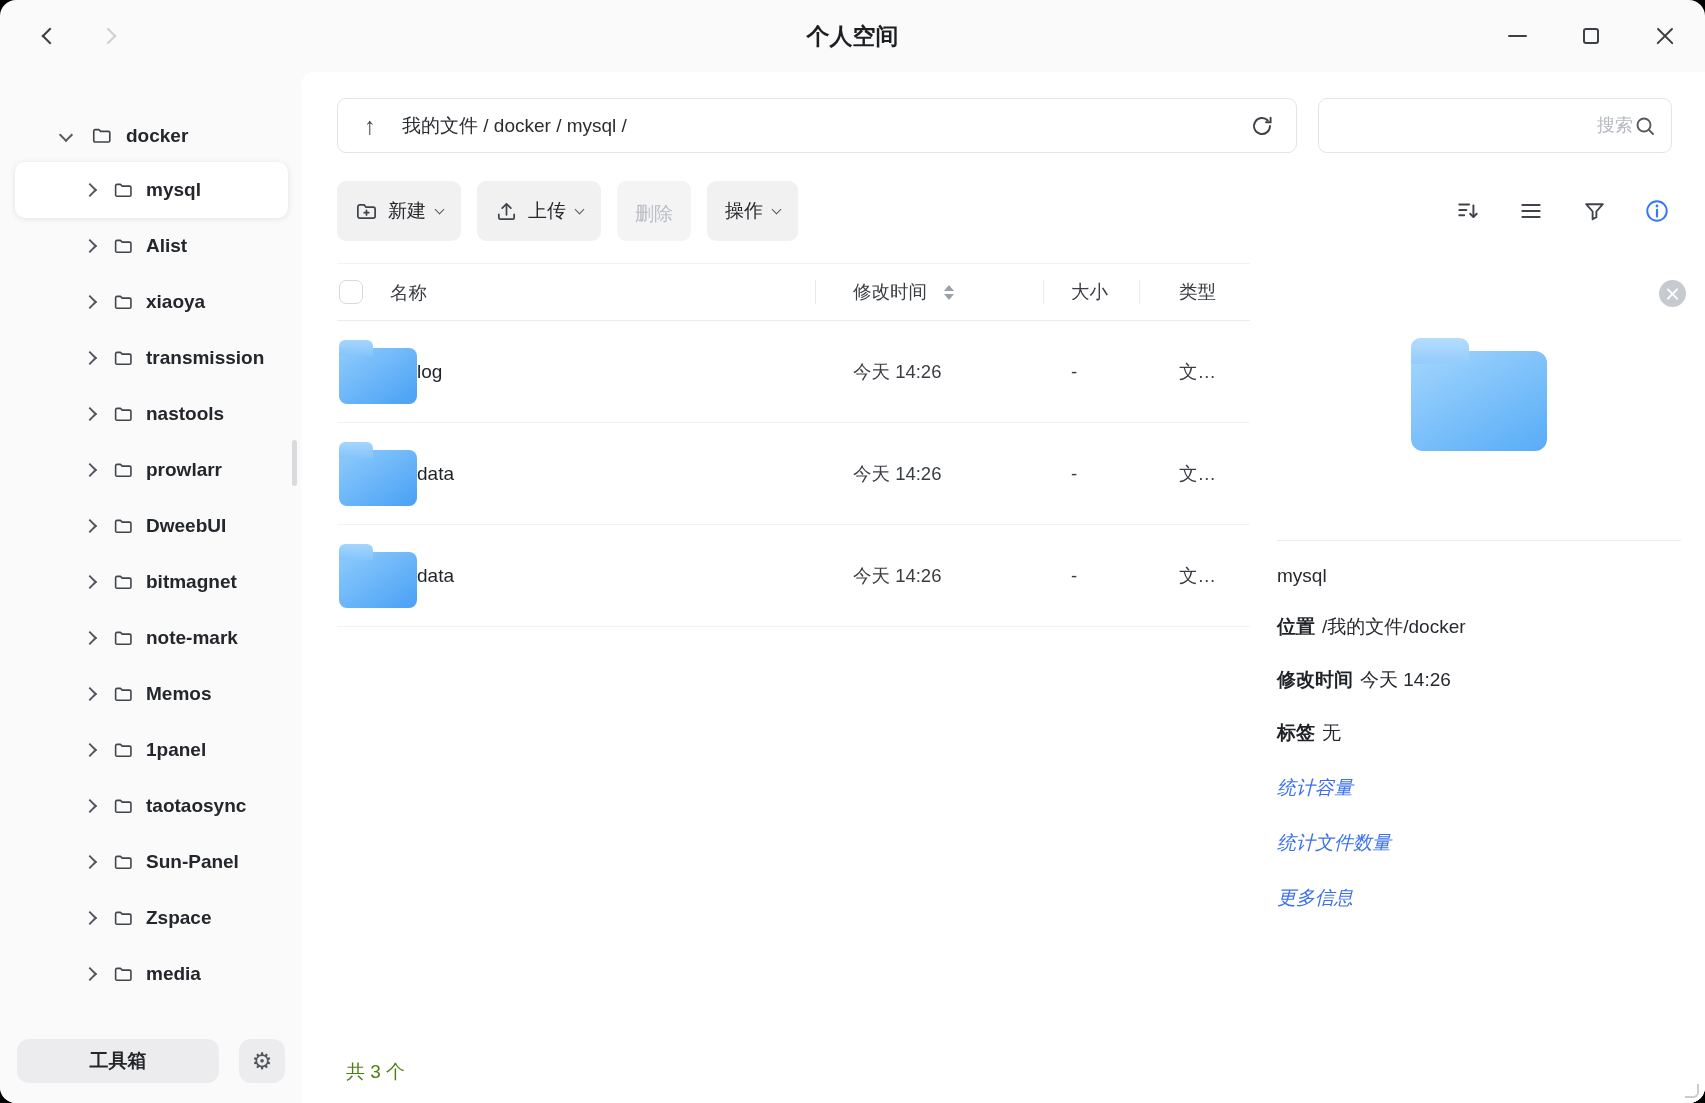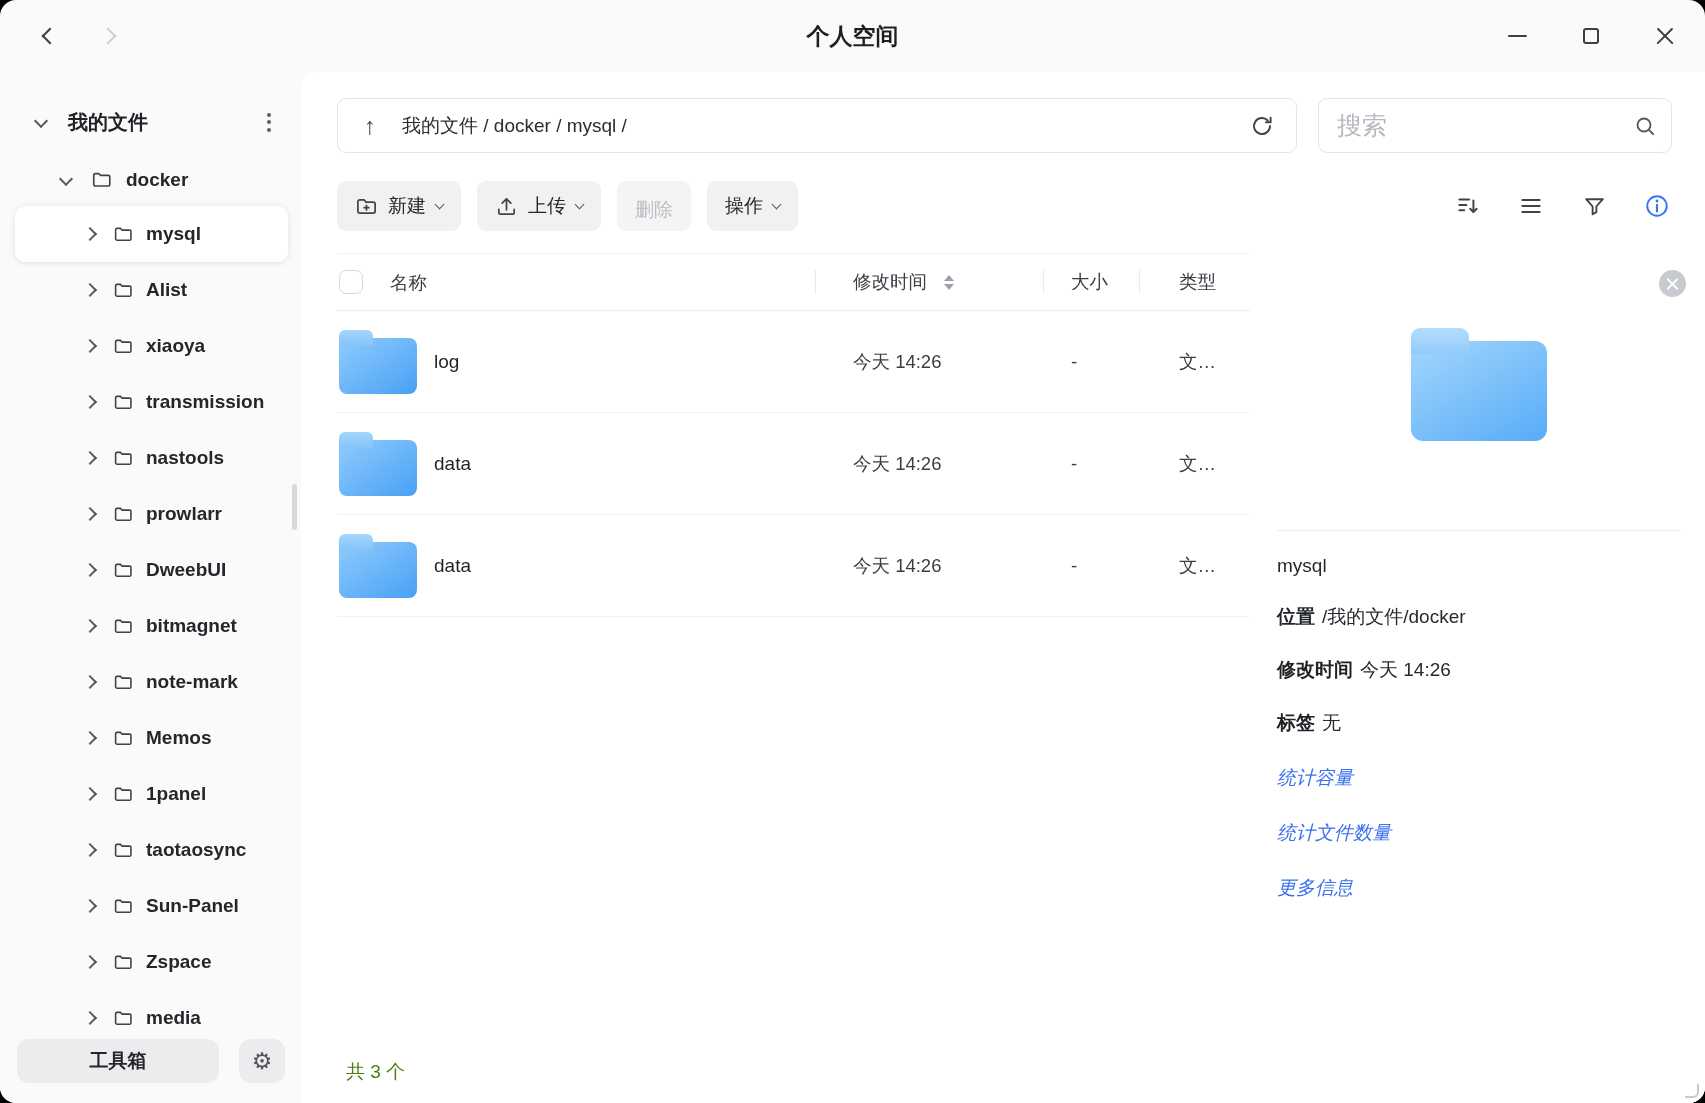--- a/index.html
+++ b/index.html
@@ -65,25 +65,25 @@
   .gear { font-size:23px; color:#53575d; line-height:1; }
 
   
   .main { flex:1; background:#fff; border-top-left-radius:14px; display:flex; flex-direction:column; min-width:0; position:relative; }
   .topbar { flex:0 0 auto; display:flex; align-items:center; gap:21px; padding:26px 33px 0 36px; }
   .pathbar { flex:1; height:55px; border:1px solid #e3e4e7; border-radius:9px; display:flex; align-items:center; padding:0 14px 0 12px; background:#fff; }
   .icon-btn { background:none; border:none; cursor:pointer; width:40px; height:40px; display:flex; align-items:center; justify-content:center; color:#3f434a; }
   .up-arrow { font-size:24px; color:#3f434a; font-weight:500; }
   .path-text { flex:1; margin-left:12px; font-size:19px; color:#2a2d31; white-space:nowrap; overflow:hidden; }
   .searchbox { width:354px; height:55px; border:1px solid #e3e4e7; border-radius:9px; display:flex; align-items:center; padding:0 14px 0 18px; background:#fff; }
-  .searchbox input { flex:1; border:none; outline:none; font-family:inherit; font-size:25px; color:#737373; background:transparent; min-width:0; }
+  .searchbox input { flex:1; border:none; outline:none; font-family:inherit; font-size:18px; color:#737373; background:transparent; min-width:0;text-align:right; }
   .searchbox input::placeholder { color:#b4b8bf; }
 
   .toolbar { flex:0 0 auto; display:flex; align-items:center; gap:16px; margin:28px 33px 0 36px; }
-  .tb-btn { height:50px; border:none; border-radius:9px; background:#f1f1f2; padding:8px 18px; display:flex; align-items:center; gap:10px; font-family:inherit; font-size:19px; color:#26282c; cursor:pointer; }
+  .tb-btn { height:60px; border:none; border-radius:9px; background:#f1f1f2; padding:14px 18px; display:flex; align-items:center; gap:10px; font-family:inherit; font-size:19px; color:#26282c; cursor:pointer; }
   .tb-btn .chev { border-color:#55595f; }
   .tb-btn.disabled { color:#b9bdc4; cursor:default; background:#f4f4f5;align-items:flex-end; }
   .tb-spacer { flex:1; }
   .tb-icons { display:flex; align-items:center; gap:33px; }
   .tb-icons button { background:none; border:none; cursor:pointer; width:30px; height:30px; display:flex; align-items:center; justify-content:center; }
 
   
   .content { flex:1; display:flex; min-height:0; margin-top:22px; }
   .file-table { width:949px; flex:0 0 949px; padding-left:36px; display:flex; flex-direction:column; }
   .thead { height:58px; display:flex; align-items:center; border-top:1px solid #f1f2f3; border-bottom:1px solid #ececee; padding-left:2px; position:relative; }
@@ -95,21 +95,21 @@
   .col.size { width:96px; flex:0 0 96px; padding-left:28px; }
   .col.type { width:111px; flex:0 0 111px; padding-left:40px; white-space:nowrap; overflow:hidden; }
   .thead .col { position:relative; height:26px; line-height:26px; }
   .thead .col::before { content:''; position:absolute; left:0; top:1px; width:1px; height:24px; background:#e9eaec; }
   .sorter { display:flex; flex-direction:column; gap:3px; margin-left:17px; cursor:pointer; }
   .tri { width:0; height:0; border-left:5.5px solid transparent; border-right:5.5px solid transparent; display:block; }
   .tri.up { border-bottom:6.5px solid #9ba1a9; }
   .tri.down { border-top:6.5px solid #9ba1a9; }
   .trow { height:102px; display:flex; align-items:center; border-bottom:1px solid #f1f2f3; padding-left:2px; cursor:pointer; }
   .trow .col.rname { flex:1; display:flex; align-items:center; font-size:19px; color:#1f2226; }
-  .trow .col.rname .nm { margin-left:17px; }
+  .trow .col.rname .nm { }
   .row-folder { width:78px; height:56px; border-radius:8px; position:relative; flex:0 0 78px; background:linear-gradient(145deg,#8fccfc 0%,#49a0f5 100%); margin-top:8px; }
   .row-folder::before { content:''; position:absolute; top:-8px; left:0; width:34px; height:16px; border-radius:6px 6px 0 0; background:linear-gradient(180deg,#a5d6fd,#84c4fb); }
 
   .details { flex:1; position:relative; padding:0 24px 0 27px; min-width:0; }
   .close-detail { position:absolute; top:17px; right:19px; width:27px; height:27px; border:none; border-radius:50%; background:#c7cacе; background:#c7cace; cursor:pointer; display:flex; align-items:center; justify-content:center; }
   .x-icon { position:relative; width:13px; height:13px; display:block; }
   .x-icon::before,.x-icon::after { content:''; position:absolute; left:-1px; top:5.5px; width:15px; height:2px; background:#fff; border-radius:1px; }
   .x-icon::before { transform:rotate(45deg); }
   .x-icon::after { transform:rotate(-45deg); }
   .big-folder { width:136px; height:100px; margin:88px auto 0; border-radius:12px; position:relative; background:linear-gradient(150deg,#a3d6fd 0%,#57acf7 100%); }
@@ -150,29 +150,20 @@
         </button>
       <button>
           <span class="close-glyph"></span>
         </button>
     </div>
   </div>
 
   <div class="app-body">
 
     <aside class="sidebar">
-      <div class="sb-header">
-        <span class="chev d"></span>
-        <span class="sb-title">我的文件</span>
-        <span class="kebab">
-            <i></i>
-            <i></i>
-            <i></i>
-          </span>
-      </div>
 
       <div class="tree">
         <div class="tree-row docker">
           <span class="chev d"></span>
           <span class="f-outline">
             <svg class="ic" width="22" height="22" viewBox="0 0 24 24" fill="none" stroke="#3f434a" stroke-width="1.8" stroke-linejoin="round">
                 <path d="M3 6.5A1.5 1.5 0 0 1 4.5 5h4l2 2h8.5A1.5 1.5 0 0 1 20.5 8.5V17a1.5 1.5 0 0 1-1.5 1.5H4.5A1.5 1.5 0 0 1 3 17z"></path>
               </svg>
           </span>
           <span class="tree-label">docker</span>

